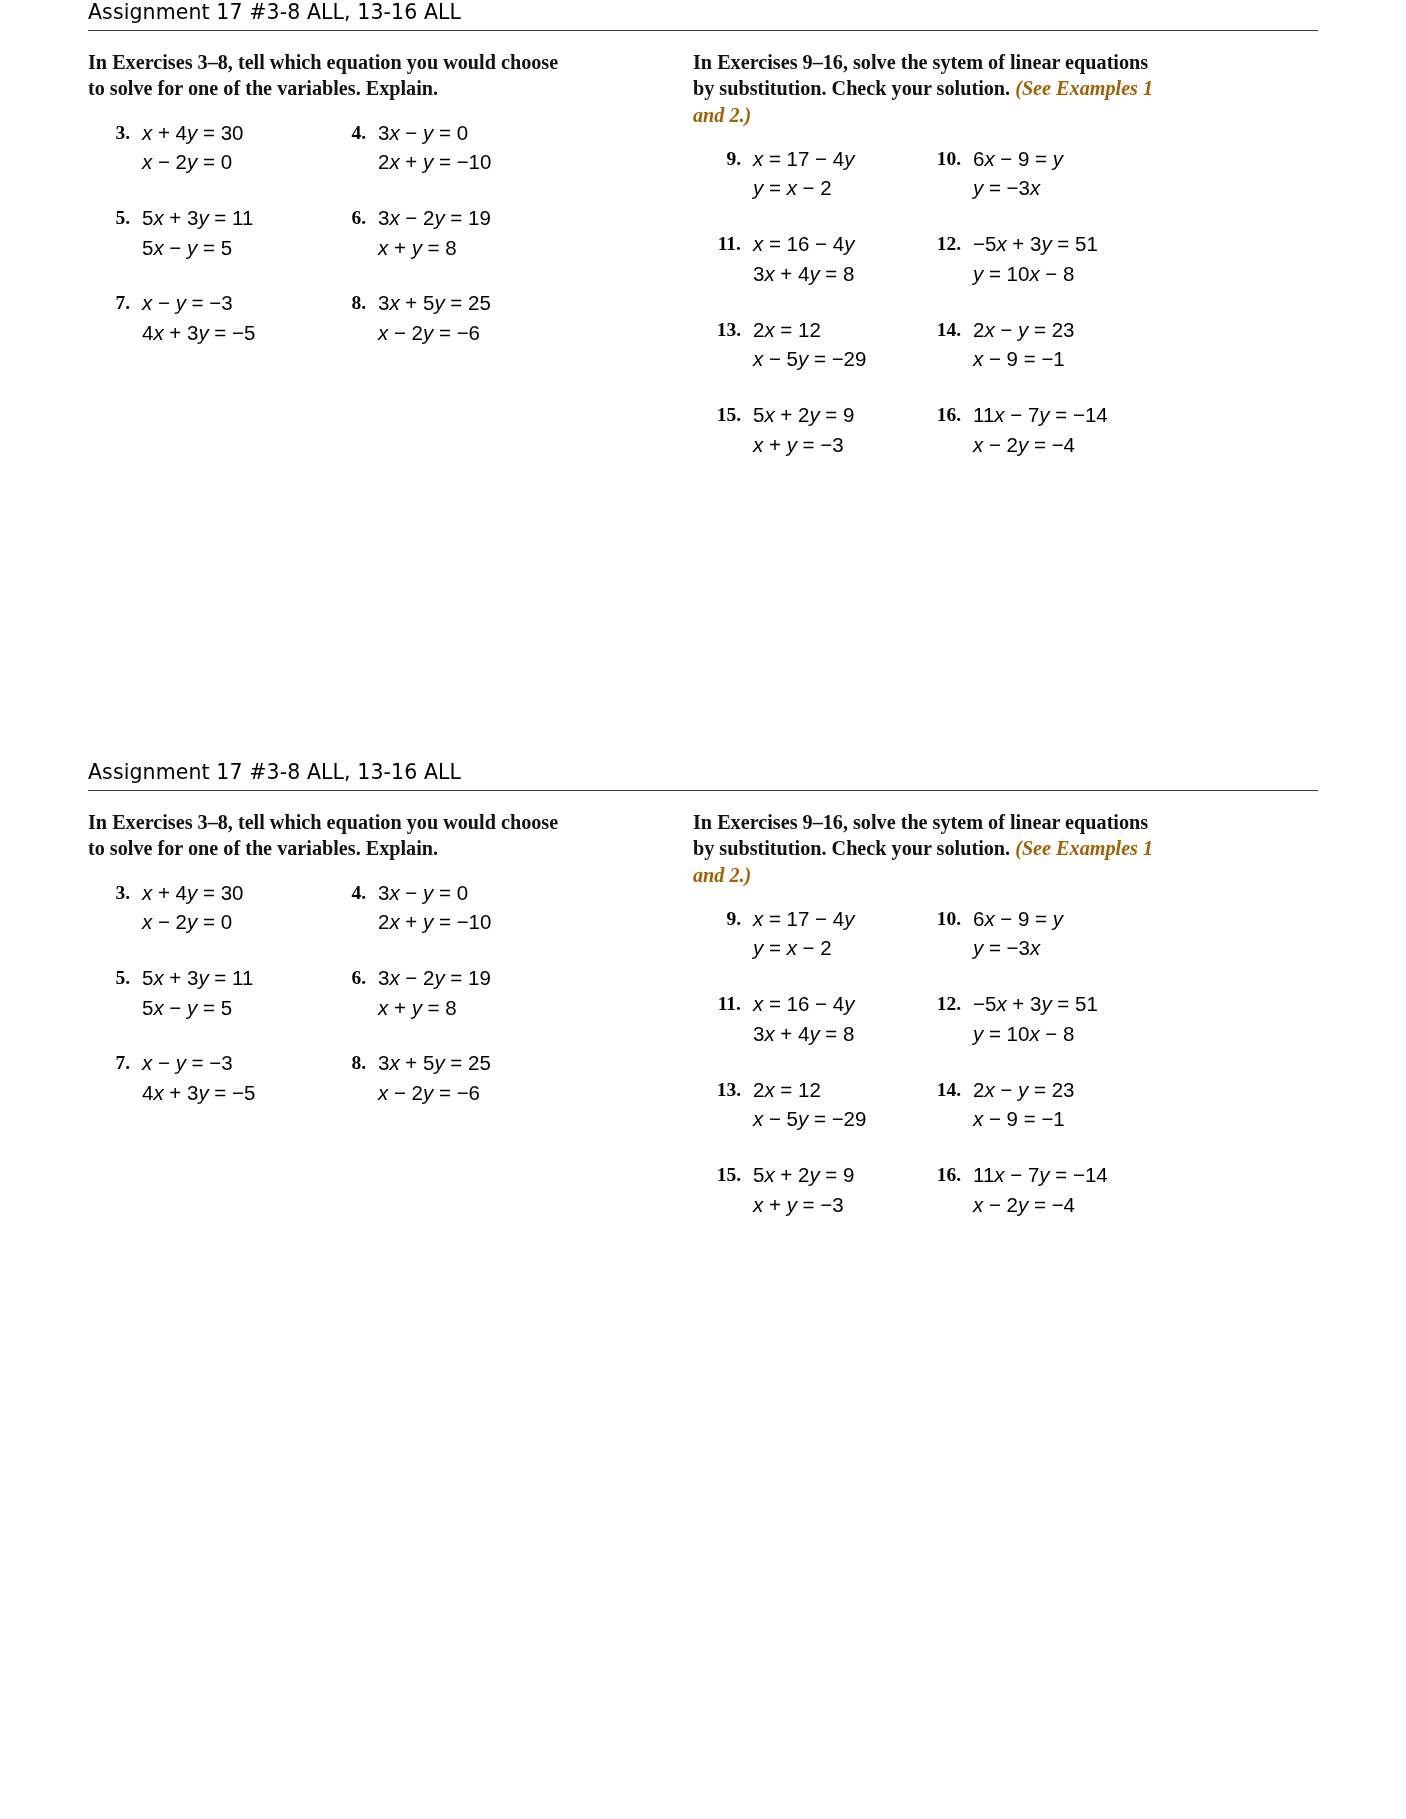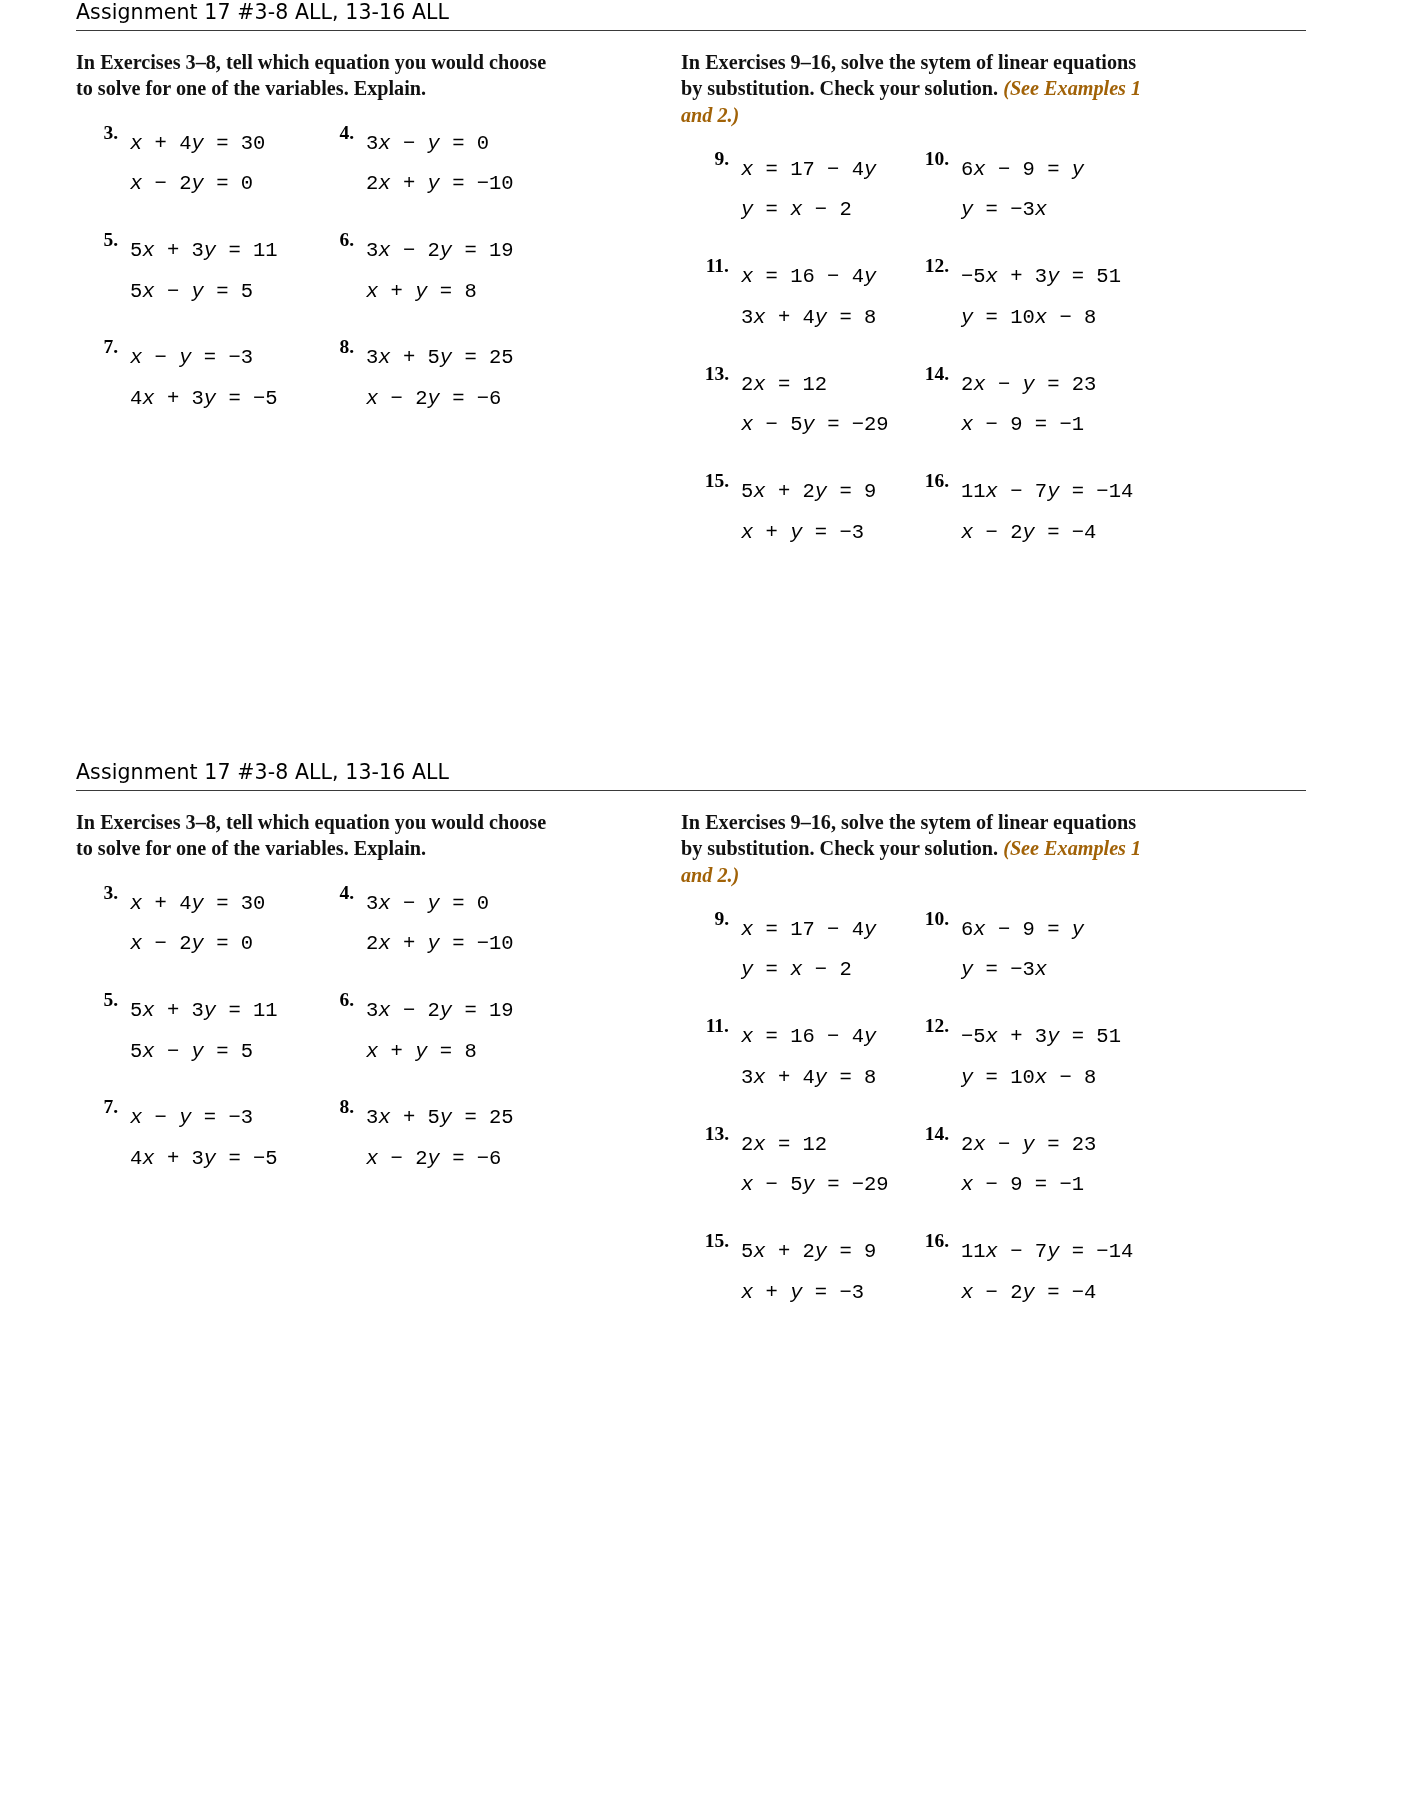--- a/index.html
+++ b/index.html
@@ -11,21 +11,21 @@
     width: 1406px;
     height: 1819px;
     font-family: "Liberation Serif", serif;
     color: #000000;
     position: relative;
     overflow: hidden;
   }
 
   .page {
     position: absolute;
-    left: 0;
+    left: 12px;
     width: 1168px;
   }
   .page-top { top: 0; }
   .page-bottom { top: 760px; }
 
   
   .doc-header {
     margin: 0 76px 0 76px;
     padding-bottom: 6px;
     font-family: "DejaVu Sans", sans-serif;
@@ -94,22 +94,21 @@
   .left-col .ex-num  { width: 30px; }
   .right-col .ex-num { width: 34px; }
 
   .ex-eqs {
     margin-left: 12px;
     font-size: 20.5px;
     line-height: 1.45;
     white-space: nowrap;
   }
   .eq {
-    font-family: Liberation Mono, monospace;
-    margin-top: 11px;
+    font-family: Liberation Sans, sans-serif;
   }
   .var {
     font-style: italic;
   }
 
   
   .right-col { padding-left: 14px; }
   .left-col  { padding-left: 12px; }
 </style>
 </head>

